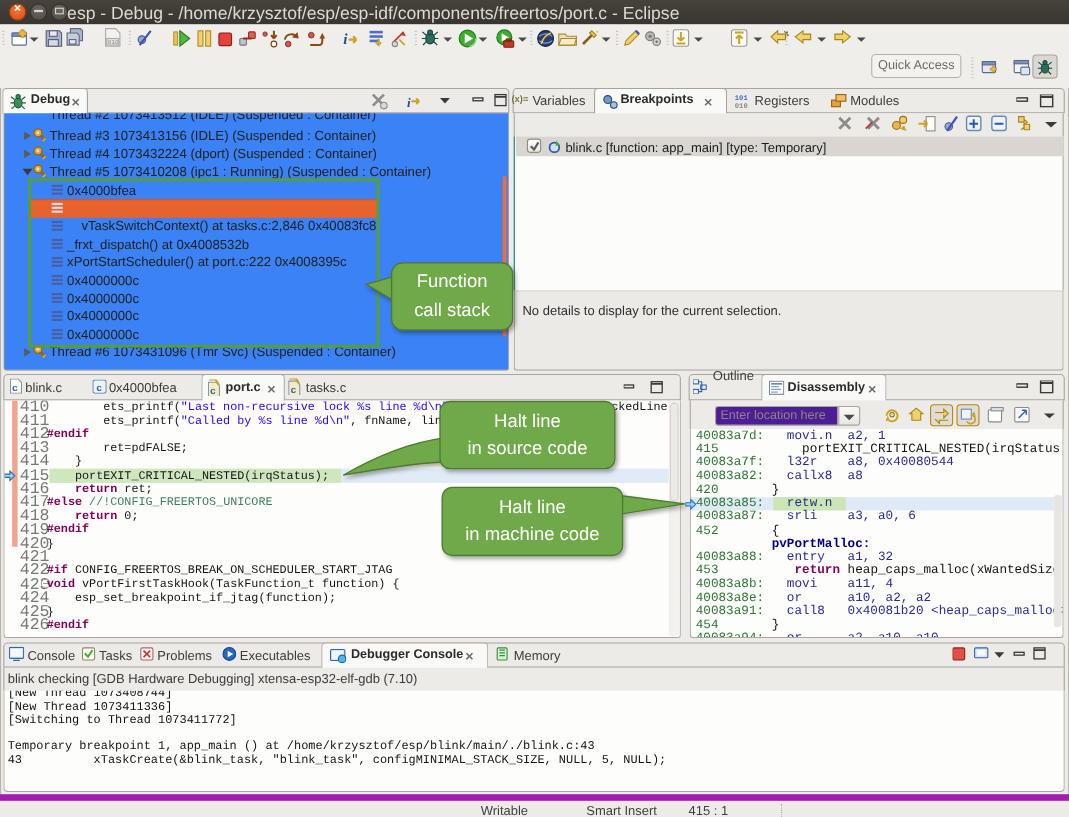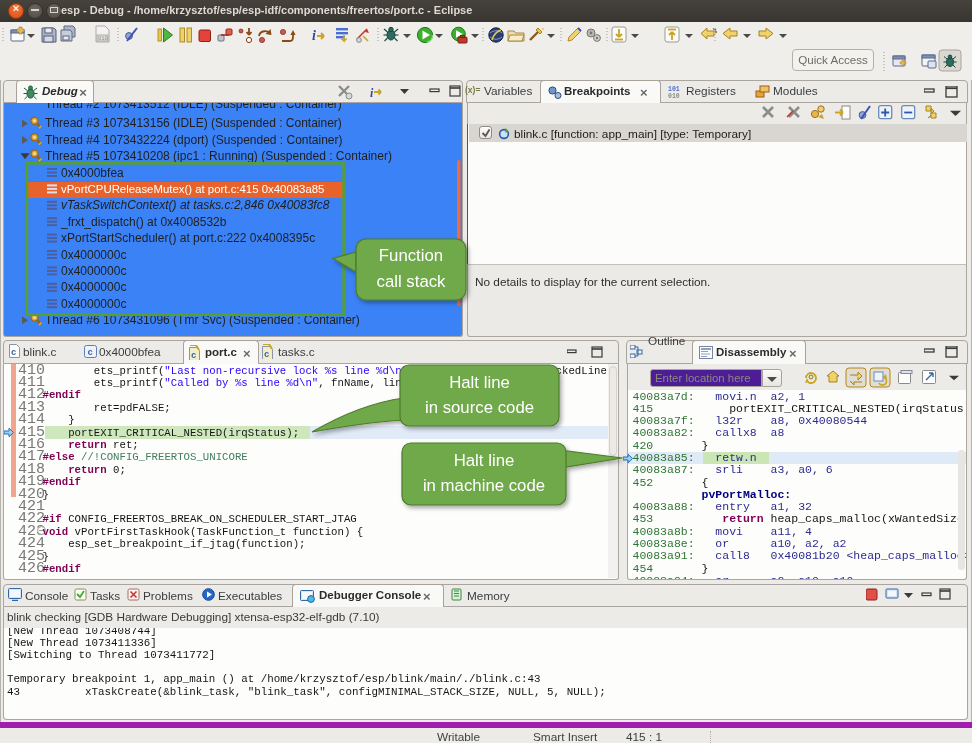--- a/index.html
+++ b/index.html
@@ -20,21 +20,21 @@
 </head>
 <body>
 
 <div class="abs" style="left:0;top:0;width:972px;height:22px;background:linear-gradient(#46423c,#38342f);border-bottom:1px solid #262421;">
   <div class="abs" style="left:8px;top:3px;width:16px;height:16px;border-radius:8px;background:radial-gradient(circle at 50% 35%,#f0773c,#dc4b14);border:1px solid #9c3a10;box-sizing:border-box;"></div>
   <div class="abs" style="left:9px;top:1.5px;width:14px;height:16px;color:#fff;font-size:11px;font-weight:bold;text-align:center;">×</div>
   <div class="abs" style="left:27px;top:3px;width:16px;height:16px;border-radius:8px;background:radial-gradient(circle at 50% 35%,#6d675f,#4e4942);border:1px solid #36322d;box-sizing:border-box;"></div>
   <div class="abs" style="left:31px;top:9px;width:8px;height:2px;background:#d8d4cd;"></div>
   <div class="abs" style="left:46px;top:3px;width:16px;height:16px;border-radius:8px;background:radial-gradient(circle at 50% 35%,#6d675f,#4e4942);border:1px solid #36322d;box-sizing:border-box;"></div>
   <div class="abs" style="left:50px;top:7px;width:8px;height:6px;border:1.5px solid #d8d4cd;box-sizing:border-box;"></div>
-  <div class="abs" style="left:61px;top:4px;color:#dedad2;font-size:11px;font-weight:bold;white-space:nowrap;">esp - Debug - /home/krzysztof/esp/esp-idf/components/freertos/port.c - Eclipse</div>
+  <div class="abs" style="left:61px;top:4px;color:#dedad2;font-size:16px;font-weight:normal;white-space:nowrap;">esp - Debug - /home/krzysztof/esp/esp-idf/components/freertos/port.c - Eclipse</div>
 </div>
 
 <div id="toolbar" class="abs" style="left:0;top:22px;width:972px;height:58px;background:#f0eeeb;">
 <svg class="abs" style="left:0;top:0" width="972" height="58" xmlns="http://www.w3.org/2000/svg">
 
   <g stroke="#c8c4be" stroke-dasharray="1,2" stroke-width="2">
     <line x1="3" y1="6" x2="3" y2="20"></line>
         <line x1="118" y1="6" x2="118" y2="20"></line>
     <line x1="378" y1="6" x2="378" y2="20"></line>
         <line x1="483" y1="6" x2="483" y2="20"></line>
@@ -240,21 +240,21 @@
           <line x1="10" y1="11" x2="12.5" y2="13.5"></line>
     </g>
   </g>
 </svg>
 <div class="abs" style="left:792px;top:27px;width:80px;height:20px;border:1px solid #b5b1aa;border-radius:4px;background:#f4f2ef;color:#6e6a64;font-size:11.6px;text-align:center;line-height:20px;">Quick Access</div>
 </div>
 
 <div id="debugview">
 
   <div class="hdr" style="left:3px;top:80px;width:460px;height:23px;border:1px solid #aaa59e;border-bottom:1px solid #aaa59e;border-radius:4px 4px 0 0;box-sizing:border-box;"></div>
-  <div class="tab-active" style="left:16px;top:80px;width:76px;height:23px;font-style:italic;">
+  <div class="tab-active" style="left:2px;top:80px;width:76px;height:23px;">
     <svg class="abs" style="left:6px;top:4px" width="15" height="15" xmlns="http://www.w3.org/2000/svg">
       <ellipse cx="7.5" cy="8.5" rx="3.6" ry="4.6" fill="#3e8a5e" stroke="#1d5c38"></ellipse>
       <circle cx="7.5" cy="2.8" r="1.9" fill="#3e8a5e" stroke="#1d5c38"></circle>
       <g stroke="#1d5c38" stroke-width="1">
         <line x1="4.2" y1="5.5" x2="1" y2="3"></line>
           <line x1="10.8" y1="5.5" x2="14" y2="3"></line>
         <line x1="3.8" y1="8.5" x2="0.5" y2="8.5"></line>
           <line x1="11.2" y1="8.5" x2="14.5" y2="8.5"></line>
         <line x1="4.2" y1="11.5" x2="1.5" y2="14"></line>
           <line x1="10.8" y1="11.5" x2="13.5" y2="14"></line>
@@ -280,22 +280,21 @@
   </svg>
 
   <div class="abs" style="left:3px;top:103px;width:460px;height:234px;background:#3b82f6;border:1px solid #aaa59e;border-top:none;border-radius:0 0 3px 3px;box-sizing:border-box;overflow:hidden;text-align:center;">
     <div id="dtree" class="abs" style="left:0;top:0;width:458px;height:232px;font-size:12px;color:#1f1f1f;">
       <div class="abs" style="left:24px;top:77.9px;width:316px;height:16.4px;background:#e8632c;border-top:1px solid #d4571f;"></div>
       <div class="abs tr" style="left:41px;top:-7px;">Thread #2 1073413512 (IDLE) (Suspended : Container)</div>
       <div class="abs tr" style="left:41px;top:12.3px;">Thread #3 1073413156 (IDLE) (Suspended : Container)</div>
       <div class="abs tr" style="left:41px;top:28.7px;">Thread #4 1073432224 (dport) (Suspended : Container)</div>
       <div class="abs tr" style="left:41px;top:45.1px;">Thread #5 1073410208 (ipc1 : Running) (Suspended : Container)</div>
       <div class="abs tr" style="left:57px;top:61.5px;">0x4000bfea</div>
-      <div class="abs tr" style="left:57px;top:77.9px;color:#fff;font-size:11.4px;">vPortCPUReleaseMutex() at port.c:415 0x40083a85</div>
-      <div class="abs tr" style="left:57px;top:94.3px;font-style:italic;">vTaskSwitchContext() at tasks.c:2,846 0x40083fc8</div>
+      <div class="abs tr" style="left:70px;top:94.3px;">vTaskSwitchContext() at tasks.c:2,846 0x40083fc8</div>
       <div class="abs tr" style="left:57px;top:110.7px;">_frxt_dispatch() at 0x4008532b</div>
       <div class="abs tr" style="left:57px;top:127.1px;">xPortStartScheduler() at port.c:222 0x4008395c</div>
       <div class="abs tr" style="left:57px;top:143.5px;">0x4000000c</div>
       <div class="abs tr" style="left:57px;top:159.9px;">0x4000000c</div>
       <div class="abs tr" style="left:57px;top:176.3px;">0x4000000c</div>
       <div class="abs tr" style="left:57px;top:192.7px;">0x4000000c</div>
       <div class="abs tr" style="left:41px;top:209.1px;">Thread #6 1073431096 (Tmr Svc) (Suspended : Container)</div>
       <svg class="abs" style="left:0;top:0" width="458" height="232" xmlns="http://www.w3.org/2000/svg">
         <g fill="#5a5a56">
           <path d="M18 16.5l6 4-6 4z"></path>

